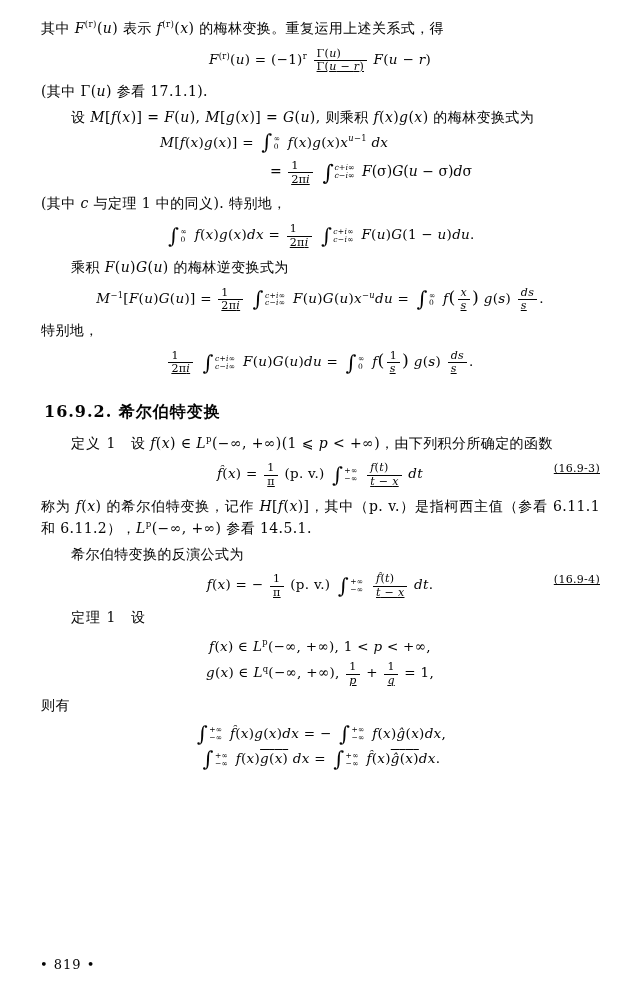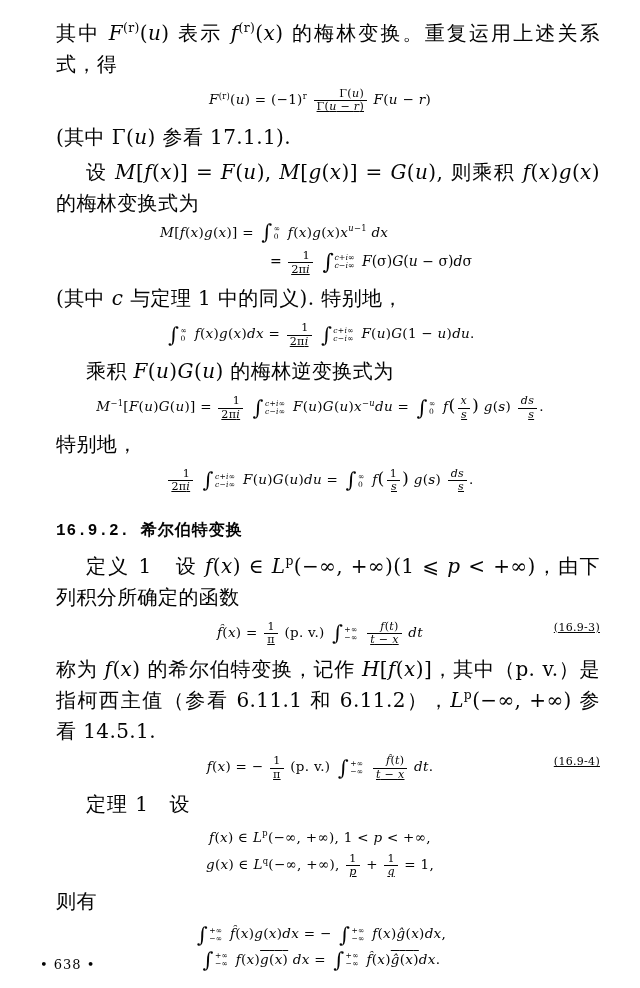--- a/index.html
+++ b/index.html
@@ -17,23 +17,23 @@
   }
   .page {
     position: relative;
     width: 640px;
     height: 988px;
     box-sizing: border-box;
     padding: 18px 40px 10px 40px;
     filter: contrast(1.12);
   }
   .para {
-    font-size: 20px;
+    font-size: 14px;
     line-height: 1.55;
-    margin: 0 0 4px 16px;
+    margin: 0 0 4px 1px;
     letter-spacing: 0.4px;
     text-align: justify;
   }
   .indent { text-indent: 30px; }
   .formula {
     text-align: center;
     margin: 8px 0 8px 0;
     font-family: "DejaVu Serif", "Liberation Serif", serif;
     font-size: 13.5px;
     letter-spacing: 0.3px;
@@ -46,42 +46,41 @@
   }
   .formula-cont {
     margin: 4px 0 8px 0;
     font-size: 14px;
     padding-left: 230px;
   }
   .ital { font-style: italic; }
   .sec-title {
     font-size: 16px;
     font-weight: bold;
-    margin: 26px 0 10px 16px;
+    margin: 26px 0 10px 4px;
     letter-spacing: 1px;
-    font-family: Liberation Mono, monospace;
   }
   .def-head {
     font-weight: normal;
     letter-spacing: 1px;
   }
   .numbered {
     position: relative;
   }
   .eqnum {
     position: absolute;
     right: 0;
     top: 0;
     font-size: 11px;
     text-decoration: underline;
   }
   .frac {
     display: inline-block;
     vertical-align: middle;
-    text-align: right;
+    text-align: left;
     font-size: 0.82em;
     line-height: 1.12;
     margin: 0 2px;
   }
   .frac .num { display: block; padding: 0 3px; }
   .frac .den { display: block; border-top: 1px solid #111; padding: 0 3px; text-decoration: underline; }
   .intg {
     display: inline-block;
     position: relative;
     font-size: 1.55em;
@@ -203,20 +202,21 @@
     (p. v.)
     <span class="intg">∫</span><span class="lim"><span class="up">+∞</span><span class="lo">−∞</span></span>
     <span class="frac"><span class="num"><span class="ital">f</span>(<span class="ital">t</span>)</span><span class="den"><span class="ital">t</span> − <span class="ital">x</span></span></span>
     <span class="ital">dt</span>
   </div>
 
   <p class="para">
     称为 <span class="ital">f</span>(<span class="ital">x</span>) 的希尔伯特变换，记作 <span class="ital">H</span>[<span class="ital">f</span>(<span class="ital">x</span>)]，其中（p. v.）是指柯西主值（参看 6.11.1 和 6.11.2），<span class="ital">L</span><sup>p</sup>(−∞, +∞) 参看 14.5.1.
   </p>
 
+  <p class="para indent">希尔伯特变换的反演公式为</p>
 
   <div class="formula numbered">
     <span class="eqnum">(16.9-4)</span>
     <span class="ital">f</span>(<span class="ital">x</span>) = −
     <span class="frac"><span class="num">1</span><span class="den">π</span></span>
     (p. v.)
     <span class="intg">∫</span><span class="lim"><span class="up">+∞</span><span class="lo">−∞</span></span>
     <span class="frac"><span class="num"><span class="ital">f̂</span>(<span class="ital">t</span>)</span><span class="den"><span class="ital">t</span> − <span class="ital">x</span></span></span>
     <span class="ital">dt</span>.
   </div>
@@ -245,15 +245,15 @@
     <span class="ital">f</span>(<span class="ital">x</span>)<span class="ital">ĝ</span>(<span class="ital">x</span>)<span class="ital">dx</span>,
   </div>
 
   <div class="formula">
     <span class="intg">∫</span><span class="lim"><span class="up">+∞</span><span class="lo">−∞</span></span>
     <span class="ital">f</span>(<span class="ital">x</span>)<span style="text-decoration:overline;"><span class="ital">g</span>(<span class="ital">x</span>)</span> <span class="ital">dx</span> =
     <span class="intg">∫</span><span class="lim"><span class="up">+∞</span><span class="lo">−∞</span></span>
     <span class="ital">f̂</span>(<span class="ital">x</span>)<span style="text-decoration:overline;"><span class="ital">ĝ</span>(<span class="ital">x</span>)</span><span class="ital">dx</span>.
   </div>
 
-  <div class="pgnum">• 638 •</div>
+  <div class="pgnum">• 819 •</div>
 
 </div>
 
 </body></html>

